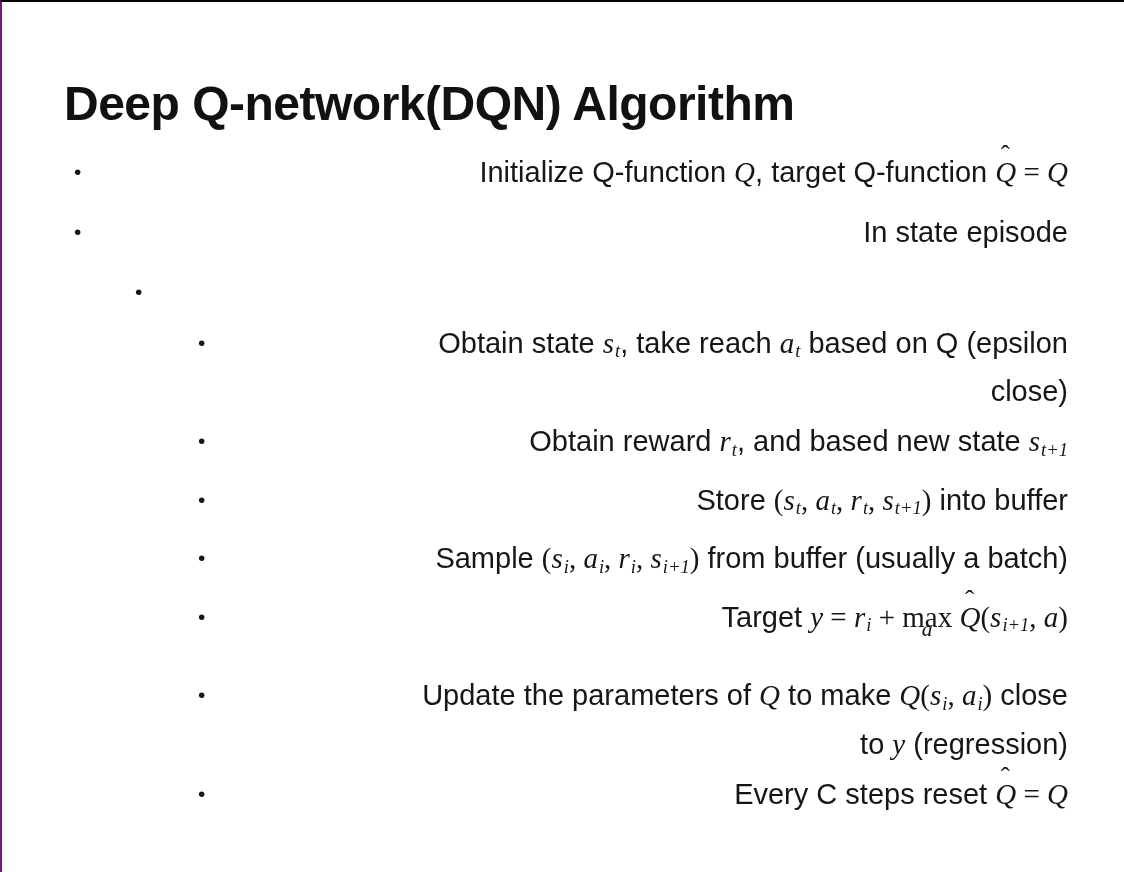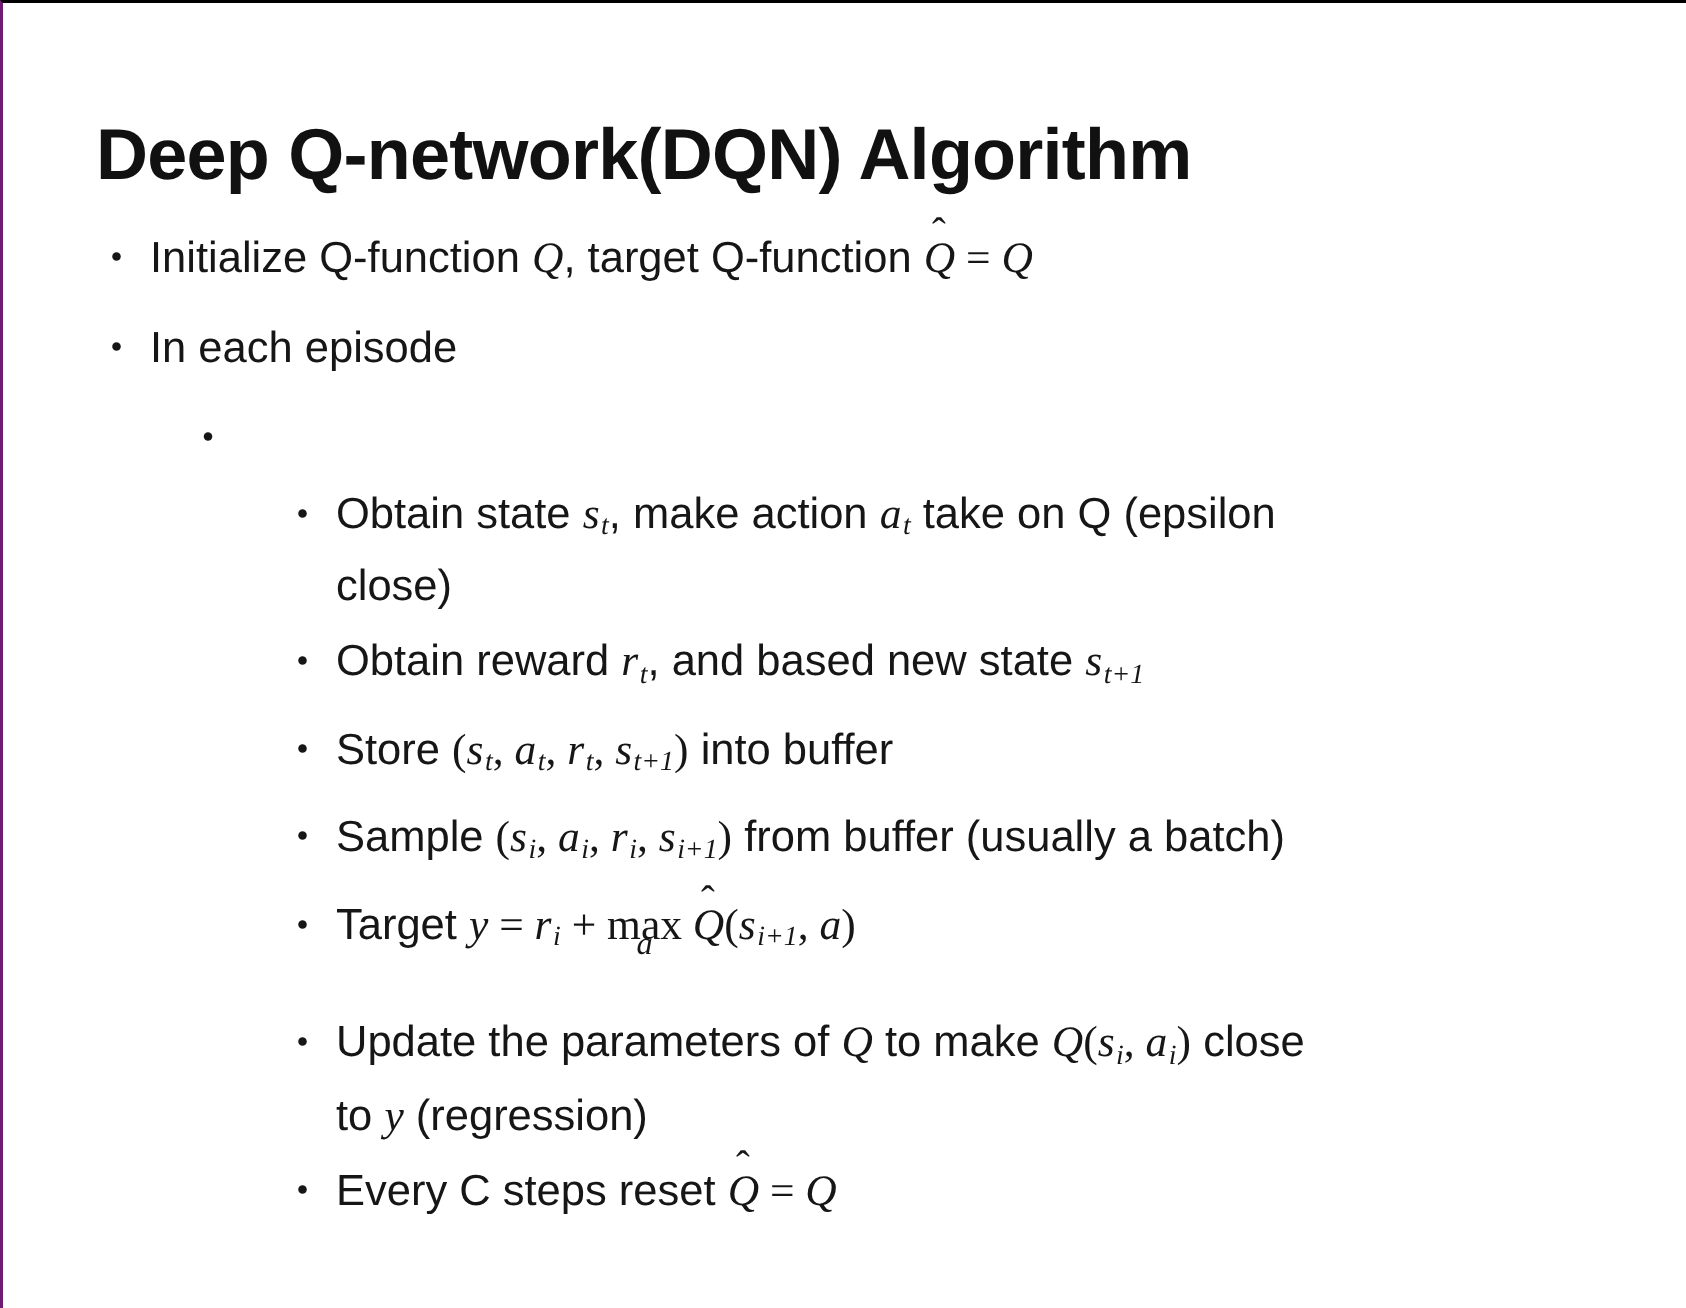--- a/index.html
+++ b/index.html
@@ -41,21 +41,21 @@
   .bullet-item.level-2 { padding-left: 133px; margin-bottom: 11px; }
   .bullet-item.level-3 { padding-left: 196px; margin-bottom: 10px; }
   .bullet-item.has-underop { margin-bottom: 30px; }
   .dot {
     flex: none;
     width: 26px;
     font-size: 21px;
     line-height: 40px;
     color: #161616;
   }
-  .btext { flex: 1 1 auto; }
+  .btext { flex: 1 1 auto; text-align: right; }
   
   .mi  { font-family: "Liberation Serif", serif; font-style: italic; }
   .mo  { font-family: "Liberation Serif", serif; font-style: normal; }
   .msub { white-space: nowrap; }
   .msub .sb {
     font-family: "Liberation Serif", serif;
     font-style: italic;
     font-size: 0.64em;
     vertical-align: -0.24em;
     margin-left: 1px;
@@ -88,28 +88,28 @@
 
 <div class="slide">
   <h1 class="title">Deep Q-network(DQN) Algorithm</h1>
   <div class="content" id="bullet-list">
       <div class="bullet-item level-1">
         <span class="dot">•</span>
         <div class="btext"><span class="tx">Initialize Q-function </span><span class="mi">Q</span><span class="tx">, target Q-function </span><span class="mhat"><span class="hg">ˆ</span><span class="mi">Q</span></span><span class="mo"> = </span><span class="mi">Q</span></div>
       </div>
       <div class="bullet-item level-1">
         <span class="dot">•</span>
-        <div class="btext"><span class="tx">In each episode</span></div>
+        <div class="btext"><span class="tx">In state episode</span></div>
       </div>
       <div class="bullet-item level-2">
         <span class="dot">•</span>
       </div>
       <div class="bullet-item level-3">
         <span class="dot">•</span>
-        <div class="btext"><span class="tx">Obtain state </span><span class="msub"><span class="mi">s</span><span class="sb">t</span></span><span class="tx">, make action </span><span class="msub"><span class="mi">a</span><span class="sb">t</span></span><span class="tx"> take on Q (epsilon</span><br><span class="tx">close)</span></div>
+        <div class="btext"><span class="tx">Obtain state </span><span class="msub"><span class="mi">s</span><span class="sb">t</span></span><span class="tx">, take reach </span><span class="msub"><span class="mi">a</span><span class="sb">t</span></span><span class="tx"> based on Q (epsilon</span><br><span class="tx">close)</span></div>
       </div>
       <div class="bullet-item level-3">
         <span class="dot">•</span>
         <div class="btext"><span class="tx">Obtain reward </span><span class="msub"><span class="mi">r</span><span class="sb">t</span></span><span class="tx">, and based new state </span><span class="msub"><span class="mi">s</span><span class="sb">t+1</span></span></div>
       </div>
       <div class="bullet-item level-3">
         <span class="dot">•</span>
         <div class="btext"><span class="tx">Store </span><span class="mo">(</span><span class="msub"><span class="mi">s</span><span class="sb">t</span></span><span class="mo">, </span><span class="msub"><span class="mi">a</span><span class="sb">t</span></span><span class="mo">, </span><span class="msub"><span class="mi">r</span><span class="sb">t</span></span><span class="mo">, </span><span class="msub"><span class="mi">s</span><span class="sb">t+1</span></span><span class="mo">)</span><span class="tx"> into buffer</span></div>
       </div>
       <div class="bullet-item level-3">

